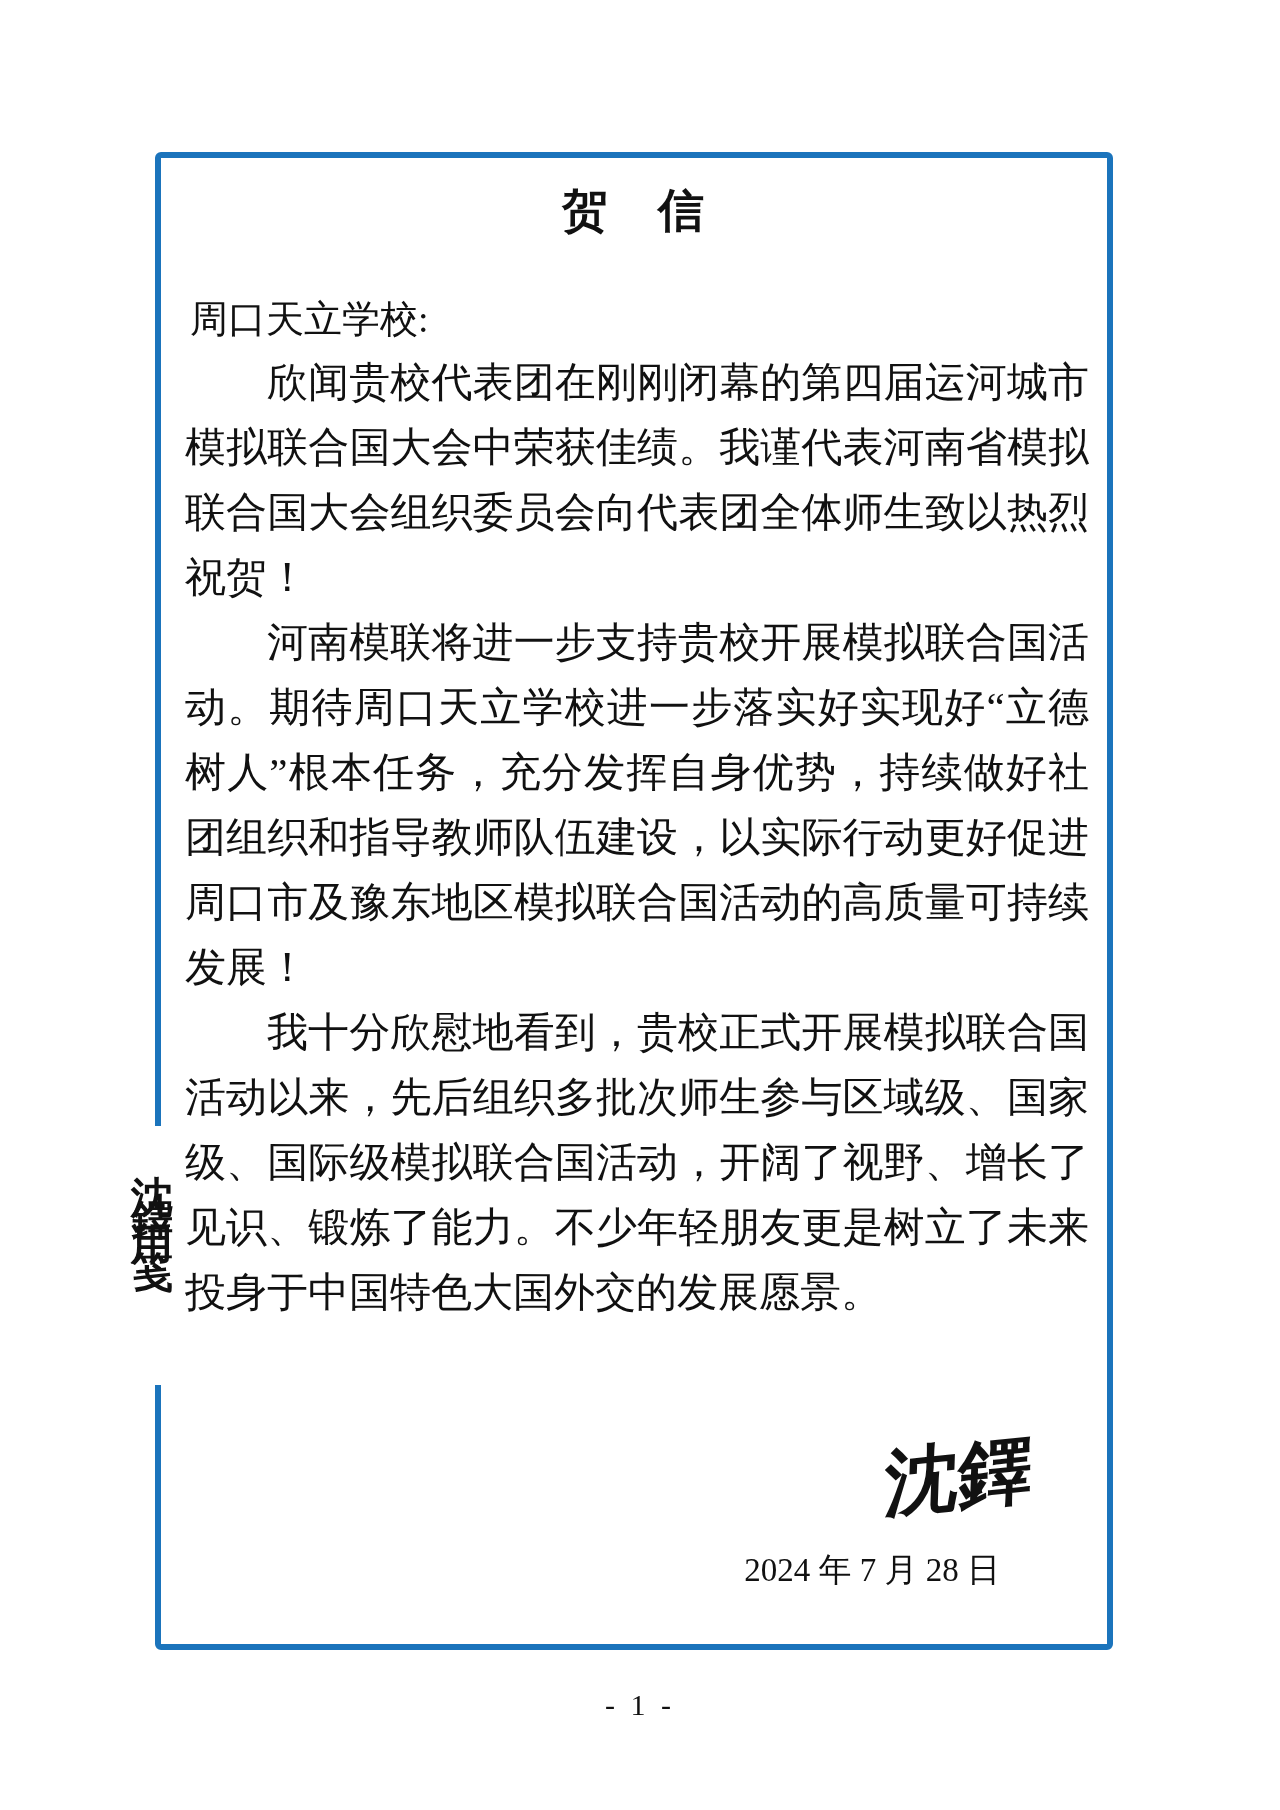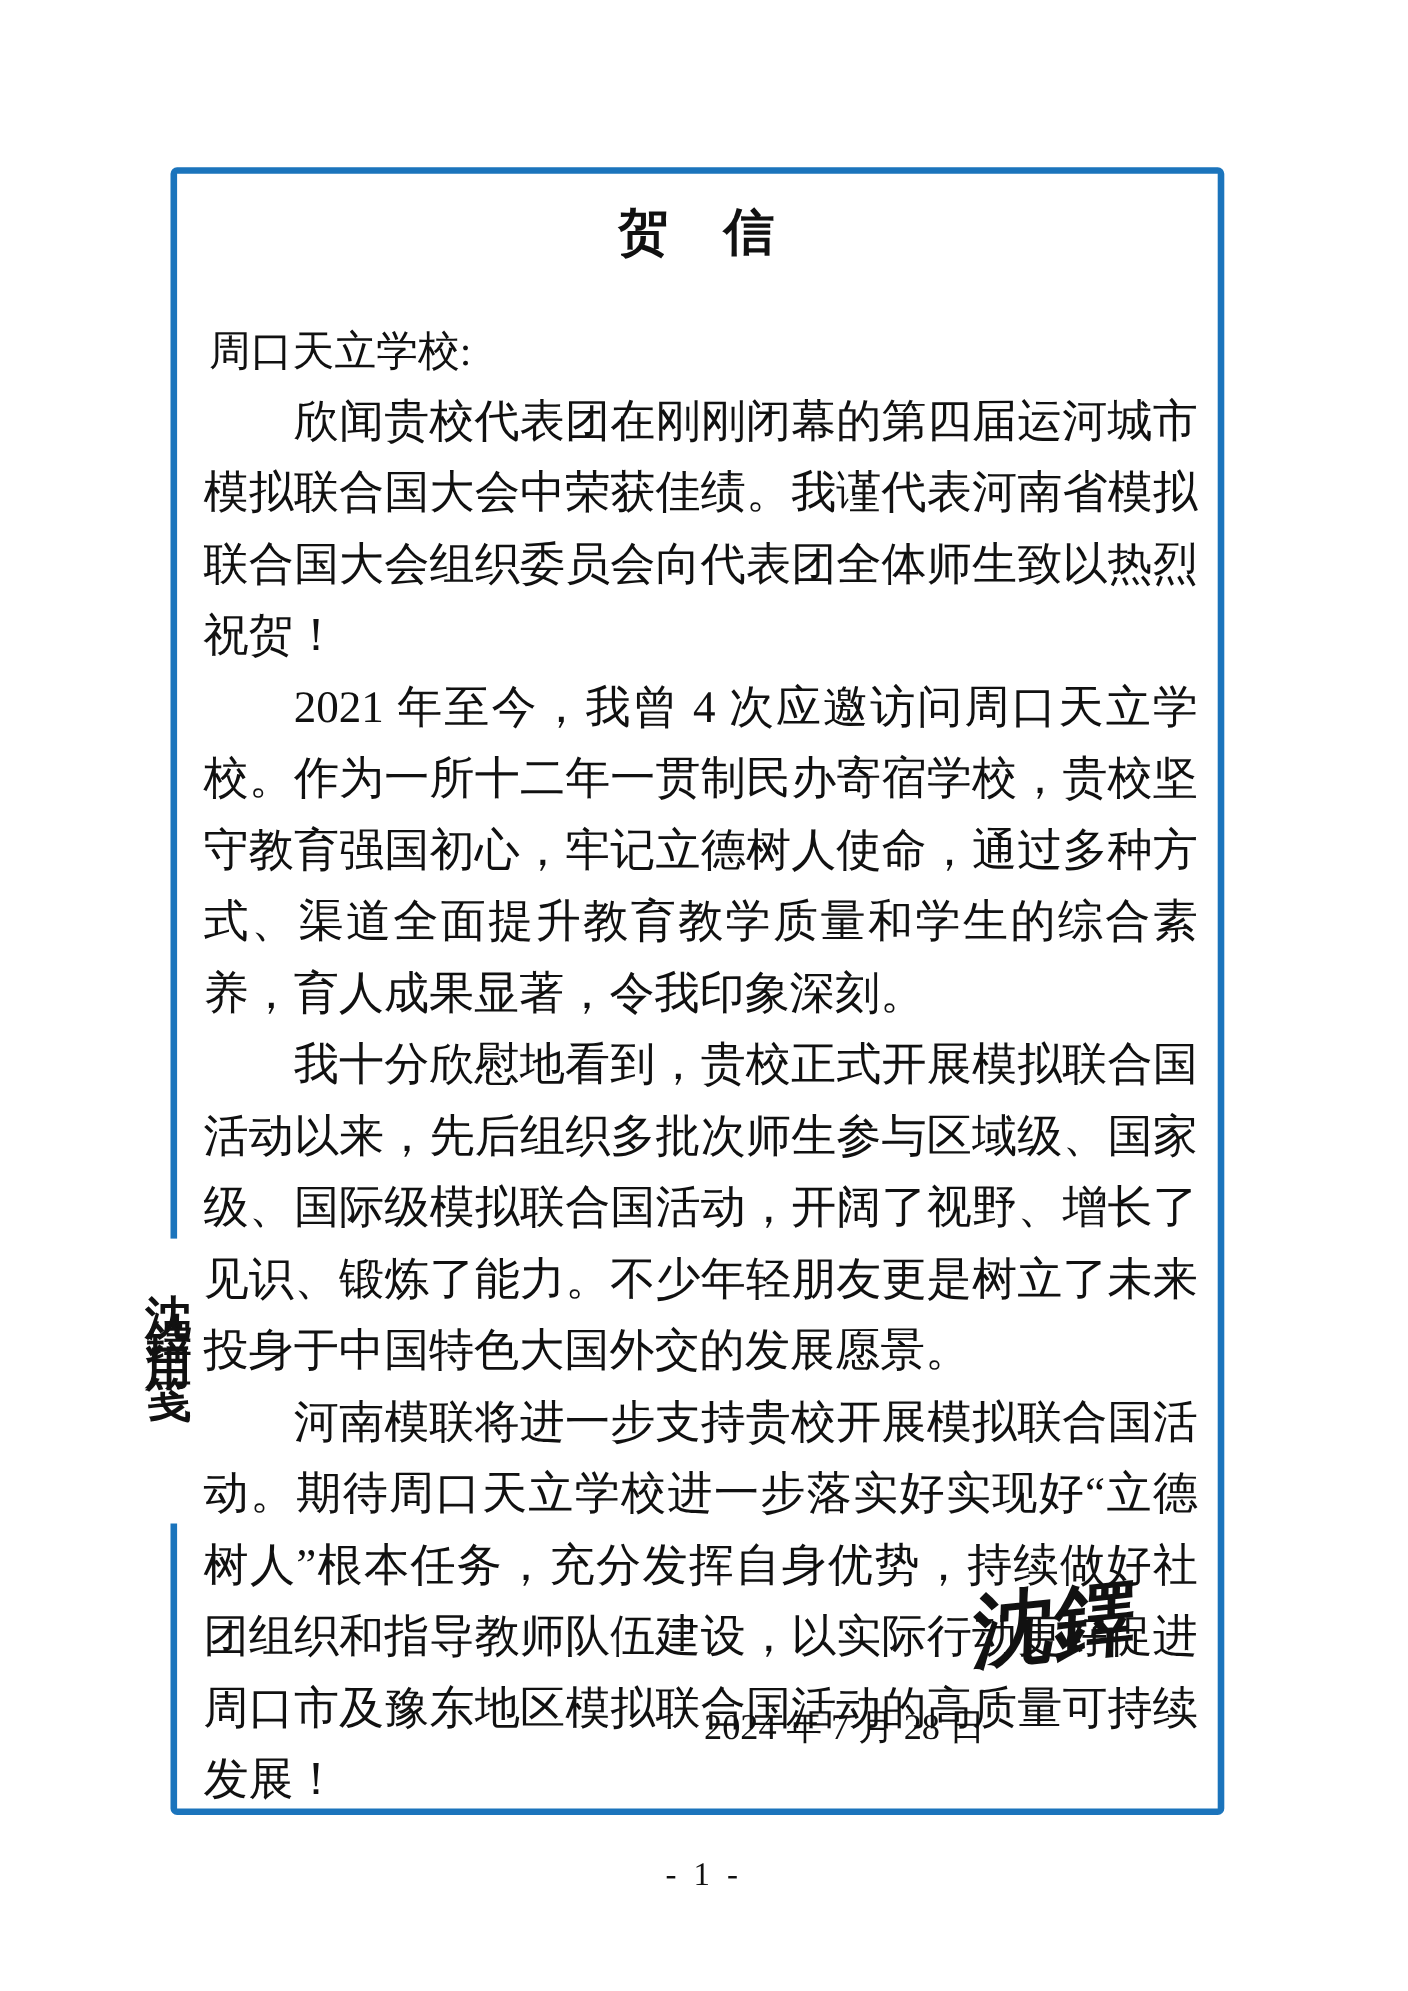--- a/index.html
+++ b/index.html
@@ -69,21 +69,21 @@
     transform: rotate(-6deg) skewX(-8deg);
     transform-origin: left bottom;
     font-family: "Liberation Serif", serif;
     white-space: nowrap;
   }
   .date-line {
     position: absolute;
     top: 1390px;
     left: 479px;
     width: 360px;
-    text-align: left;
+    text-align: right;
     font-size: 33px;
     white-space: nowrap;
   }
   
   .border-gap {
     position: absolute;
     left: 150px;
     top: 1126px;
     width: 18px;
     height: 259px;
@@ -122,23 +122,22 @@
 <div class="page">
 
   <div class="frame">
 
     <div class="letter-title">贺　信</div>
 
     <div class="salutation">周口天立学校:</div>
 
     <div class="body-text">
       <p>欣闻贵校代表团在刚刚闭幕的第四届运河城市模拟联合国大会中荣获佳绩。我谨代表河南省模拟联合国大会组织委员会向代表团全体师生致以热烈祝贺！</p>
-      <p>2021 年至今，我曾 4 次应邀访问周口天立学校。作为一所十二年一贯制民办寄宿学校，贵校坚守教育强国初心，牢记立德树人使命，通过多种方式、渠道全面提升教育教学质量和学生的综合素养，育人成果显著，令我印象深刻。</p>
+      <p>河南模联将进一步支持贵校开展模拟联合国活动。期待周口天立学校进一步落实好实现好“立德树人”根本任务，充分发挥自身优势，持续做好社团组织和指导教师队伍建设，以实际行动更好促进周口市及豫东地区模拟联合国活动的高质量可持续发展！</p>
       <p>我十分欣慰地看到，贵校正式开展模拟联合国活动以来，先后组织多批次师生参与区域级、国家级、国际级模拟联合国活动，开阔了视野、增长了见识、锻炼了能力。不少年轻朋友更是树立了未来投身于中国特色大国外交的发展愿景。</p>
-      <p>河南模联将进一步支持贵校开展模拟联合国活动。期待周口天立学校进一步落实好实现好“立德树人”根本任务，充分发挥自身优势，持续做好社团组织和指导教师队伍建设，以实际行动更好促进周口市及豫东地区模拟联合国活动的高质量可持续发展！</p>
     </div>
 
     <div class="signature">沈鐸</div>
 
     <div class="date-line">2024 年 7 月 28 日</div>
 
   </div>
 
   <div class="border-gap"></div>
 

